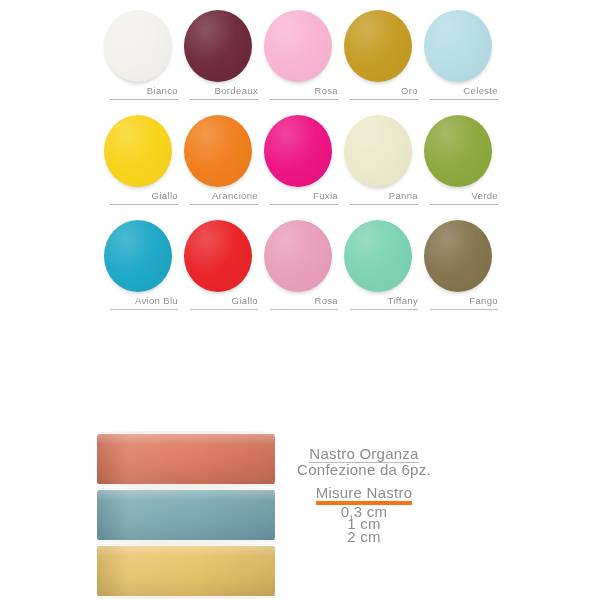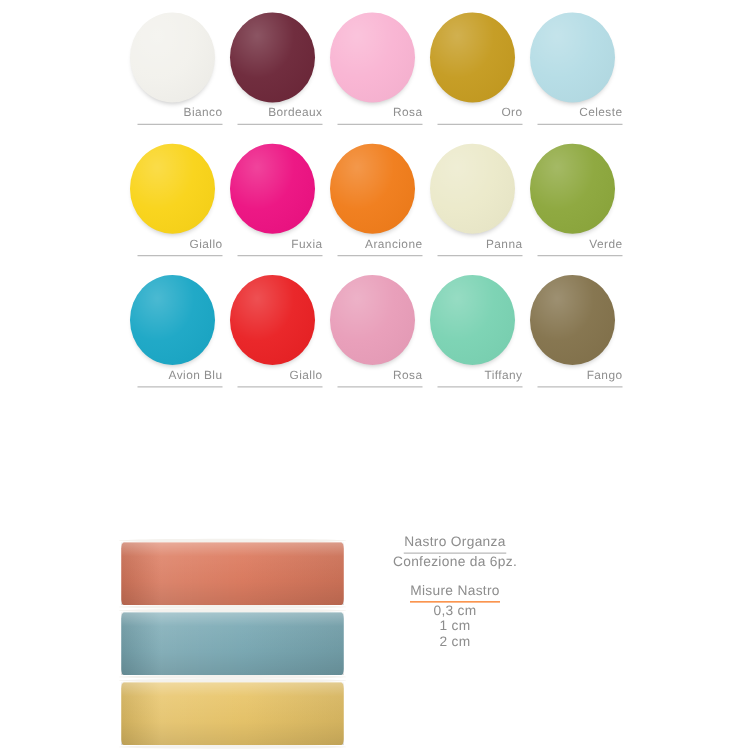--- a/index.html
+++ b/index.html
@@ -124,39 +124,39 @@
                       rgba(255,255,255,0.02) 55%, rgba(0,0,0,0.08) 100%);
   }
   .spool-1 { top: 0; }
   .spool-2 { top: 56px; }
   .spool-3 { top: 112px; }
 
   
   .info-block {
     position: absolute;
     left: 289px;
-    top: 428px;
+    top: 448px;
     width: 150px;
     text-align: center;
     color: #8d8d8d;
-    font-size: 11px;
+    font-size: 15px;
     line-height: 12.5px;
     letter-spacing: 0.25px;
   }
   .info-title {
     display: inline-block;
     border-bottom: 1px solid #b9b9b9;
     padding-bottom: 1px;
     margin-bottom: 1px;
   }
   .info-line { display: block; }
   .info-spacer { height: 11px; }
   .sizes-title {
     display: inline-block;
-    border-bottom: 1px solid #f97316;
+    border-bottom: 4px solid #f97316;
     padding-bottom: 1px;
     margin-bottom: 1px;
   }
   .size-line { display: block; }
 </style>
 </head>
 <body>
 
 <div class="swatch-grid">
 
@@ -200,30 +200,30 @@
     <div class="swatch-row">
       <div class="swatch-cell">
         <div class="swatch-disc-wrap">
           <div class="swatch-disc" style="background: rgb(249, 211, 22);"></div>
         </div>
         <div class="swatch-label">Giallo</div>
         <div class="swatch-rule"></div>
       </div>
       <div class="swatch-cell">
         <div class="swatch-disc-wrap">
+          <div class="swatch-disc" style="background: rgb(240, 123, 24);"></div>
+        </div>
+        <div class="swatch-label">Arancione</div>
+        <div class="swatch-rule"></div>
+      </div>
+      <div class="swatch-cell">
+        <div class="swatch-disc-wrap">
           <div class="swatch-disc" style="background: rgb(236, 15, 128);"></div>
         </div>
         <div class="swatch-label">Fuxia</div>
-        <div class="swatch-rule"></div>
-      </div>
-      <div class="swatch-cell">
-        <div class="swatch-disc-wrap">
-          <div class="swatch-disc" style="background: rgb(240, 123, 24);"></div>
-        </div>
-        <div class="swatch-label">Arancione</div>
         <div class="swatch-rule"></div>
       </div>
       <div class="swatch-cell">
         <div class="swatch-disc-wrap">
           <div class="swatch-disc" style="background: rgb(235, 233, 201);"></div>
         </div>
         <div class="swatch-label">Panna</div>
         <div class="swatch-rule"></div>
       </div>
       <div class="swatch-cell">

